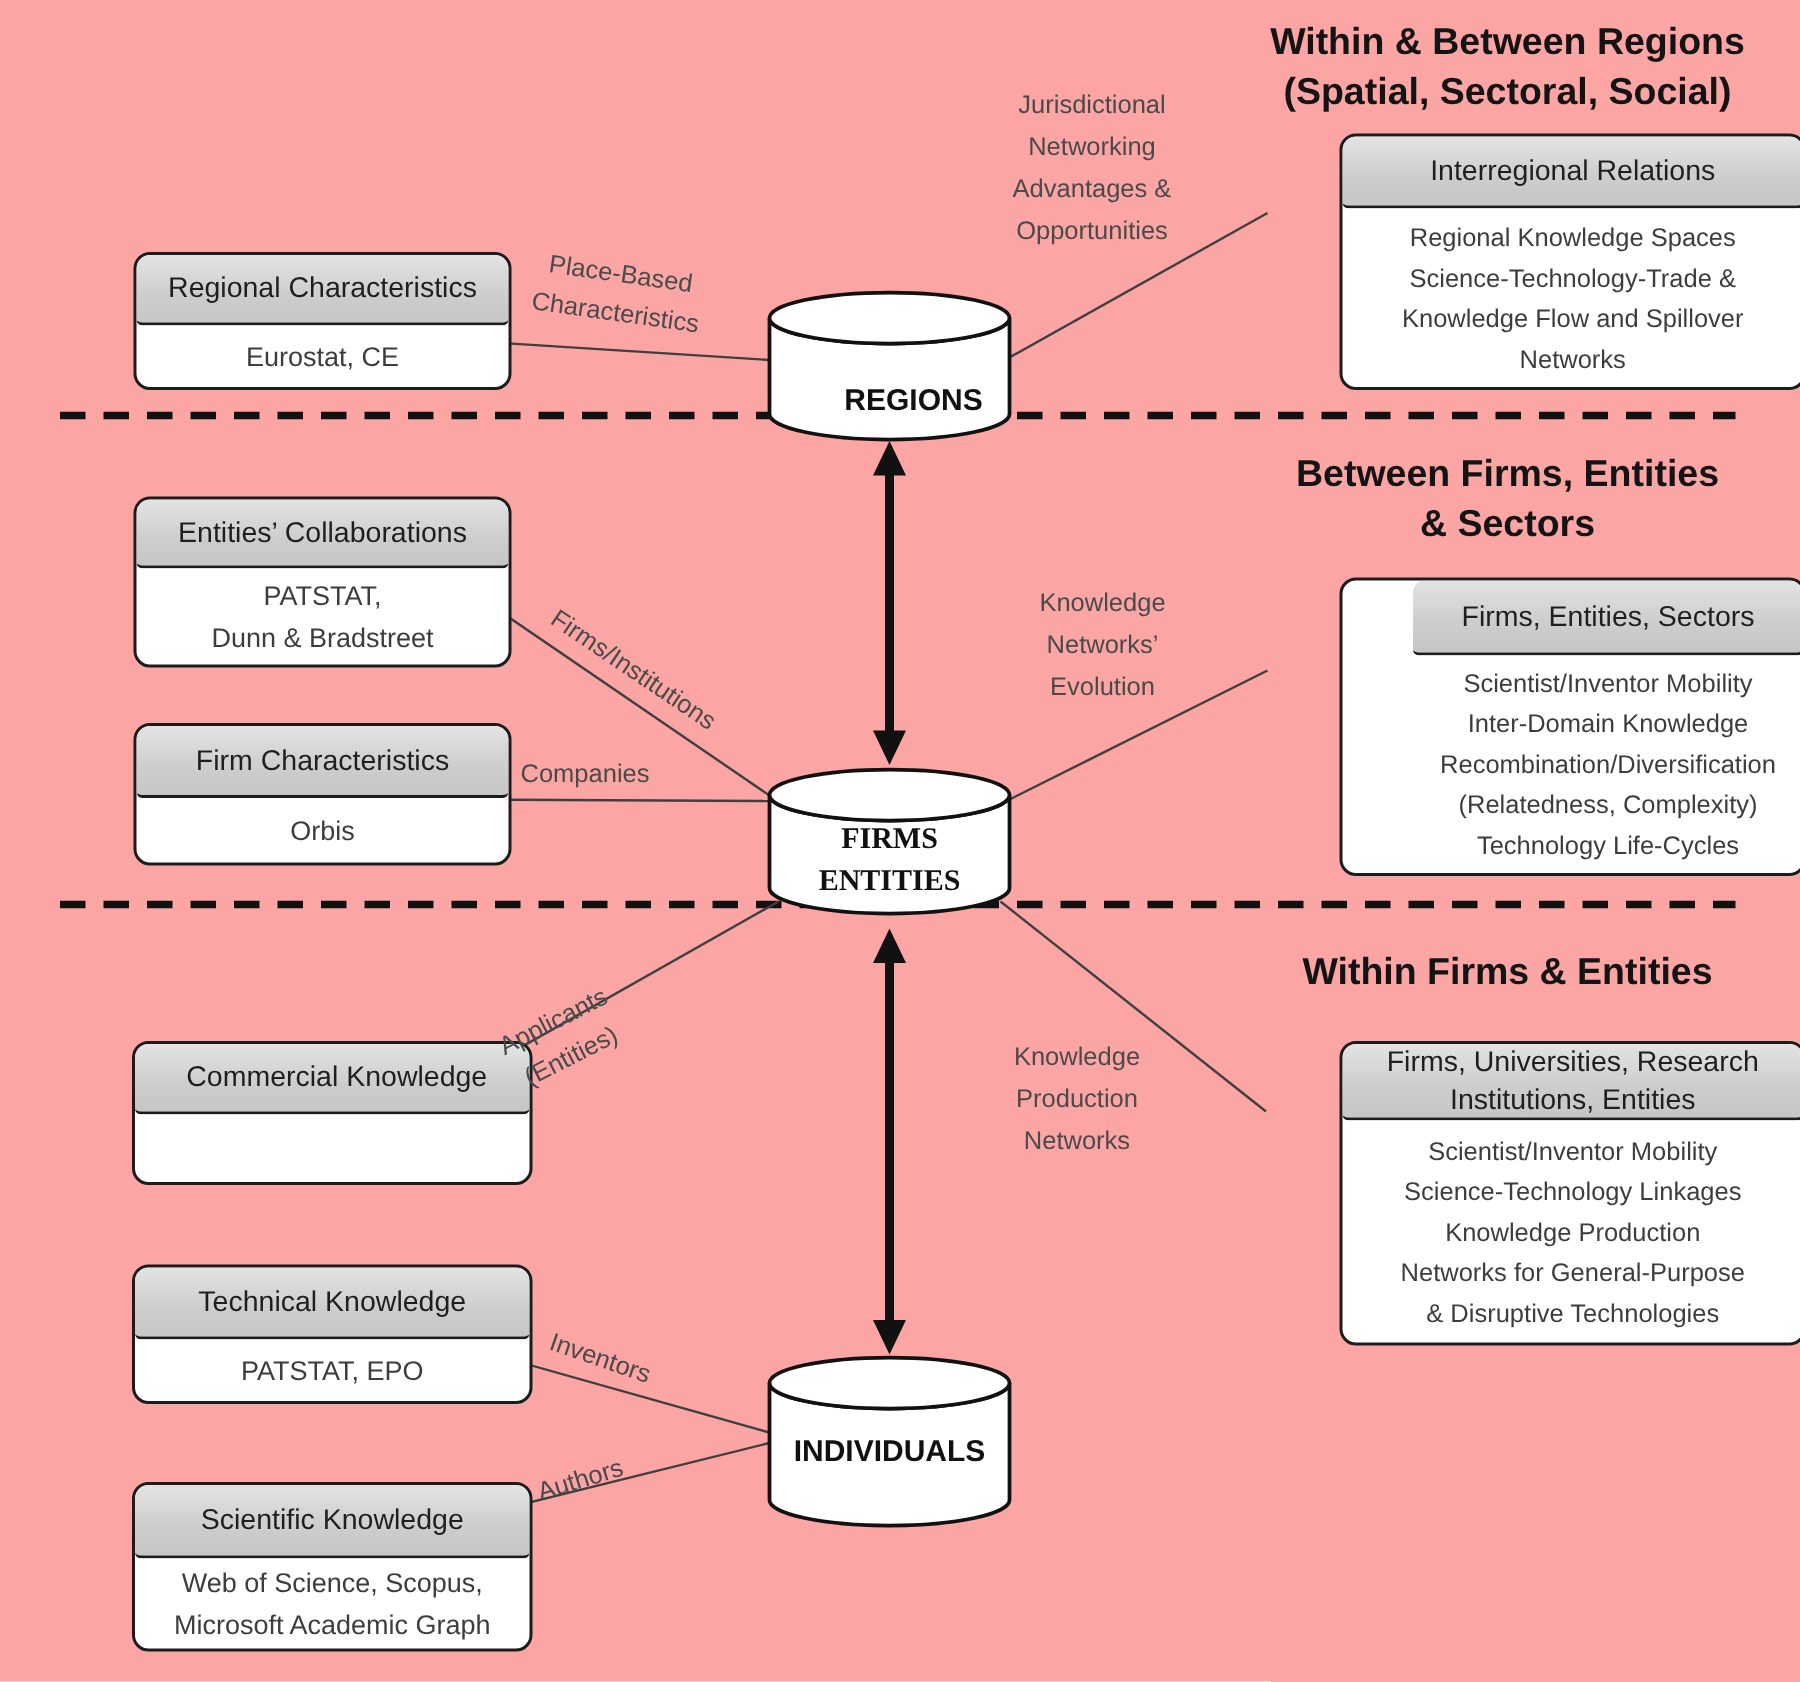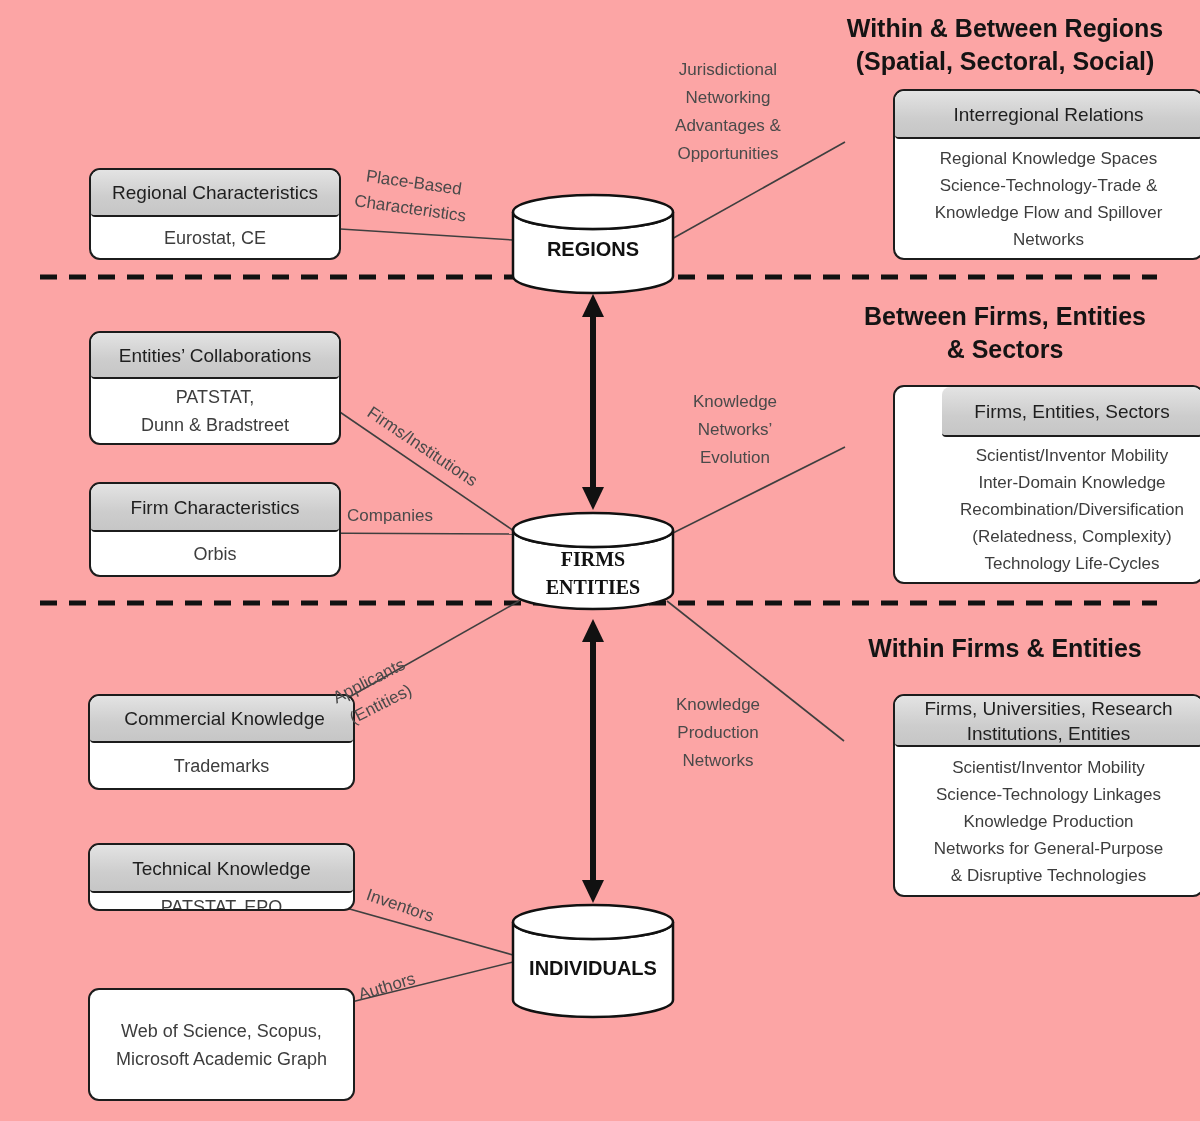--- a/index.html
+++ b/index.html
@@ -87,47 +87,47 @@
       <ellipse cx="593" cy="922" rx="80" ry="17"></ellipse>
     </g>
   </svg>
 
   <div class="heading ml" style="left:820px;top:12px;">Within &amp; Between Regions
 (Spatial, Sectoral, Social)</div>
   <div class="heading ml" style="left:820px;top:300px;">Between Firms, Entities
 &amp; Sectors</div>
   <div class="heading ml" style="left:820px;top:632px;">Within Firms &amp; Entities</div>
 
-  <div class="cyl-label ml" style="top:235px;">REGIONS</div>
+  <div class="cyl-label ml" style="top:253px;padding-left:16px;">REGIONS</div>
   <div class="cyl-label ml" style="top:545px;font-family:Liberation Serif, serif;">FIRMS
 ENTITIES</div>
   <div class="cyl-label ml" style="top:954px;">INDIVIDUALS</div>
 
   <div class="box" style="left:41px;top:168px;width:252px;height:92px;">
     <div class="box-header" style="height:47px;">Regional Characteristics</div>
     <div class="box-body ml">Eurostat, CE</div>
   </div>
   <div class="box" style="left:41px;top:482px;width:252px;height:95px;">
     <div class="box-header" style="height:48px;">Firm Characteristics</div>
     <div class="box-body ml">Orbis</div>
   </div>
   <div class="box" style="left:41px;top:331px;width:252px;height:114px;">
     <div class="box-header" style="height:46px;">Entities’ Collaborations</div>
     <div class="box-body ml">PATSTAT,
 Dunn &amp; Bradstreet</div>
   </div>
   <div class="box" style="left:40px;top:694px;width:267px;height:96px;">
     <div class="box-header" style="height:47px;padding-left:12px;">Commercial Knowledge</div>
-    <div class="box-body ml">Trademarks</div>
   </div>
-  <div class="box" style="left:40px;top:843px;width:267px;height:68px;">
+  <div class="box" style="left:40px;top:843px;width:267px;height:93px;">
     <div class="box-header" style="height:48px;">Technical Knowledge</div>
     <div class="box-body ml">PATSTAT, EPO</div>
   </div>
   <div class="box" style="left:40px;top:988px;width:267px;height:113px;">
+    <div class="box-header" style="height:49px;">Scientific Knowledge</div>
     <div class="box-body ml">Web of Science, Scopus,
 Microsoft Academic Graph</div>
   </div>
 
   <div class="box obox" style="left:845px;top:89px;width:311px;height:171px;">
     <div class="box-header" style="height:48px;">Interregional Relations</div>
     <div class="box-body ml">Regional Knowledge Spaces
 Science-Technology-Trade &amp;
 Knowledge Flow and Spillover
 Networks</div>

